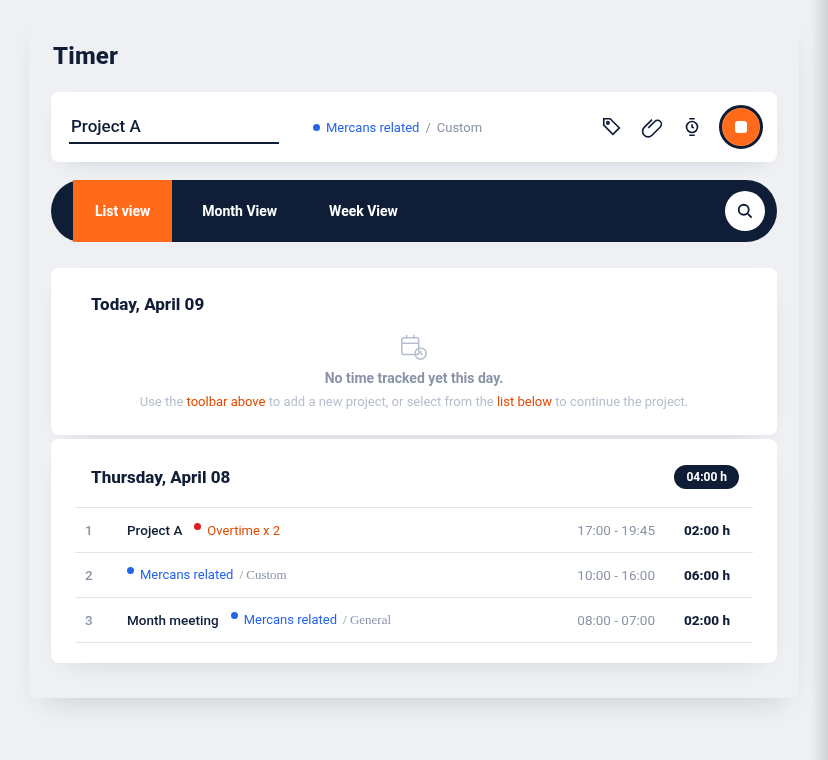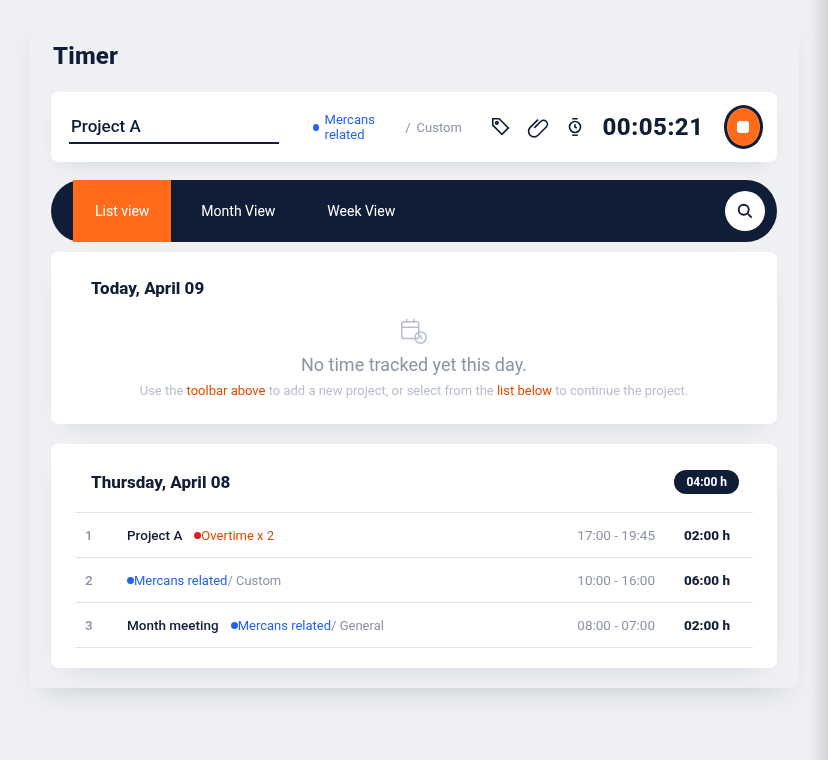--- a/index.html
+++ b/index.html
@@ -20,21 +20,21 @@
   .stage{
     width:828px;height:760px;
     background:var(--bg);
     position:relative;
     padding:12px 16px 0 16px;
   }
   .panel{
     width:770px;
     background:var(--bg);
     border-radius:8px;
-    padding:20px 22px 20px 22px;
+    padding:20px 22px 35px 22px;
     box-shadow:0 14px 30px -18px rgba(15,29,54,.25);
     margin:0 auto;
   }
 
   
   .title{
     font-size:24px;font-weight:800;color:var(--ink);
     margin:10px 2px 22px 2px;
     letter-spacing:.2px;
   }
@@ -72,78 +72,78 @@
   }
   .stop-btn .sq{width:12px;height:12px;border-radius:3px;background:#fff;}
 
   
   .tabs{
     margin-top:18px;height:62px;border-radius:32px;
     background:var(--ink);display:flex;align-items:center;
     padding:0 12px 0 22px;gap:8px;position:relative;
   }
   .tab{
-    color:#fff;font-weight:400;font-size:14px;
+    color:#fff;font-weight:700;font-size:14px;
     padding:20px 22px;border-radius:0;cursor:pointer;
     display:flex;align-items:center;height:62px;
   }
   .tab.active{background:var(--orange);color:#fff;}
   .tabs-spacer{flex:1 1 auto;}
   .search-btn{
     width:40px;height:40px;border-radius:50%;background:#fff;display:flex;align-items:center;justify-content:center;cursor:pointer;
   }
   .search-btn svg{width:20px;height:20px;stroke:var(--ink);stroke-width:2.2;fill:none;}
 
   
   .card{
     background:var(--card);border-radius:8px;
     box-shadow:0 10px 28px -18px rgba(15,29,54,.22);
     padding:26px 24px 20px 24px;
   }
-  .card + .card{margin-top:20px;}
-  .c-today{margin-top:10px;}
+  .card + .card{margin-top:4px;}
+  .c-today{margin-top:26px;}
   .day-head{
     display:flex;align-items:center;justify-content:space-between;
     padding:0 14px 14px 16px;
   }
   .day-title{font-size:17px;font-weight:800;color:var(--ink);}
   .pill{
     background:var(--ink);color:#fff;font-weight:700;
     font-size:12px;border-radius:14px;padding:5px 12px;
   }
 
   
   .empty{
     display:flex;flex-direction:column;align-items:center;gap:8px;
     padding:4px 0 6px 0;
   }
   .empty svg{width:30px;height:30px;stroke:var(--muted2);stroke-width:1.6;fill:none;}
-  .empty-msg{color:var(--muted);font-weight:400;font-size:18px;}
+  .empty-msg{color:var(--muted);font-weight:700;font-size:14px;}
   .empty-hint{color:var(--muted2);font-size:13px;}
   .empty-hint .hl{color:var(--orange2);}
 
   
   .rows{margin-top:4px;}
   .row{
     display:grid;
     grid-template-columns: 34px 1fr 120px 80px;
     align-items:center;gap:12px;
     padding:14px 6px;
     border-top:1px solid var(--divider);
     font-size:13.5px;color:var(--ink);
   }
   .row:last-child{border-bottom:1px solid var(--divider);}
   .idx{color:var(--muted);font-weight:500;padding-left:4px;}
   .desc{display:flex;align-items:center;gap:12px;flex-wrap:wrap;}
   .desc .name{color:var(--ink);font-weight:500;}
-  .tag{display:inline-flex;align-items:center;font-size:13px;}
+  .tag{display:inline-flex;gap:6px;font-size:13px;}
   .tag.blue{color:var(--blue);}
   .tag.red{color:var(--orange2);}
   .tag .dot{flex:0 0 auto;}
-  .tag .suffix{color:var(--muted);}
+  .tag .suffix{color:var(--muted);font-family:Liberation Serif, serif;}
   .range{color:var(--muted);text-align:right;white-space:nowrap;}
   .dur{font-weight:800;color:var(--ink);text-align:center;white-space:nowrap;}
 
   
   .stage::after{
     content:"";position:absolute;top:0;right:0;width:18px;height:100%;
     background:linear-gradient(to left, rgba(0,0,0,.12), transparent);
   }
 </style>
 </head>
@@ -178,21 +178,20 @@
             <path d="M8 13l7-7a4 4 0 016 6l-9 9a6 6 0 01-8.5-8.5L12 4"></path>
           </svg>
       </span>
       <span class="ibtn">
         <svg viewBox="0 0 24 24">
             <circle cx="12" cy="12" r="6"></circle>
             <path d="M12 9v3l2 1"></path>
             <path d="M9 3h6M9 21h6"></path>
           </svg>
       </span>
-      <div class="elapsed">00:05:21</div>
       <div class="stop-btn">
         <div class="sq"></div>
       </div>
     </div>
 
     <div class="tabs">
       <div class="tab active">
         <span>List view</span>
       </div>
       <div class="tab">

